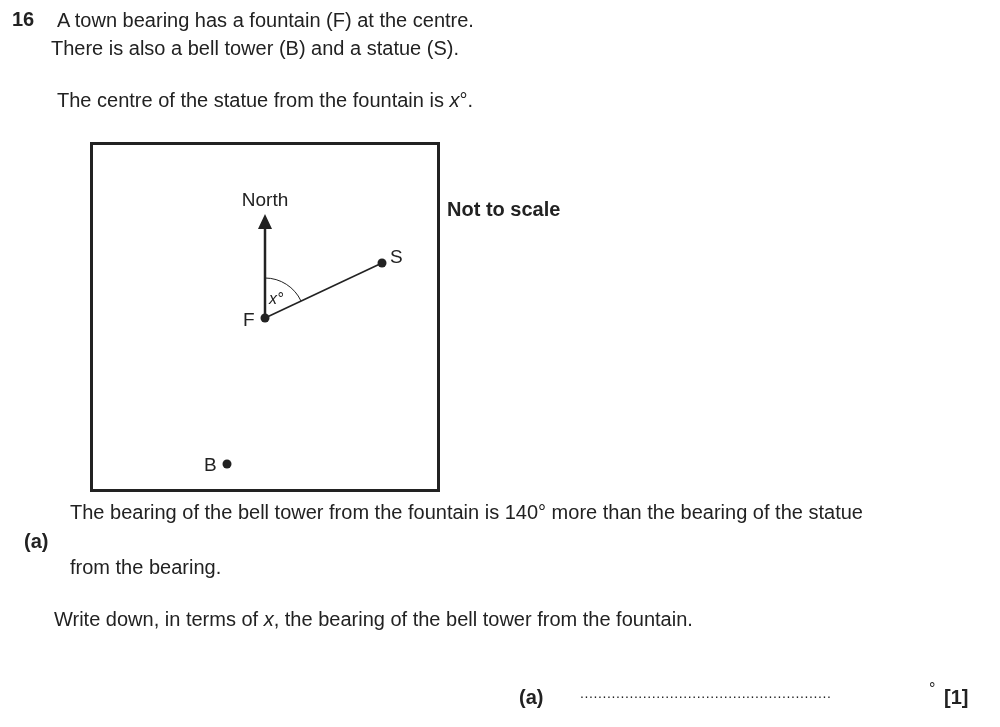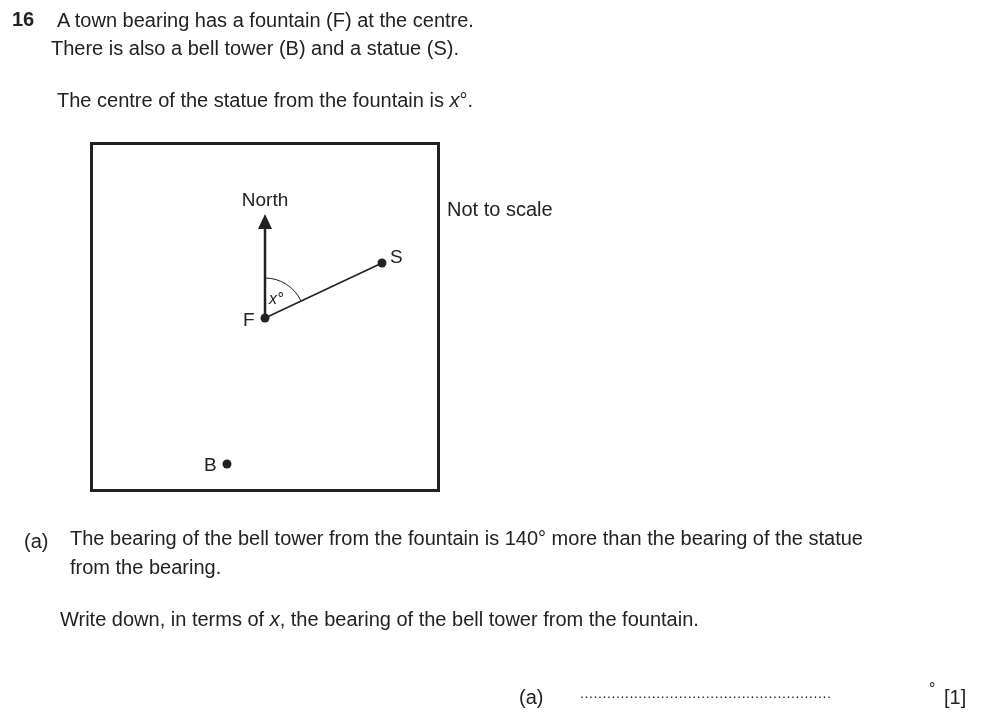--- a/index.html
+++ b/index.html
@@ -3,21 +3,21 @@
   <meta charset="utf-8">
   <style>
     html, body { margin: 0; padding: 0; background: #ffffff; }
     body {
       width: 1000px; height: 727px; position: relative; overflow: hidden;
       font-family: "Liberation Sans", sans-serif; color: #222222;
     }
     .abs { position: absolute; white-space: nowrap; }
     .qnum { left: 12px; top: 8px; font-size: 20px; font-weight: bold; }
     .t { font-size: 20px; line-height: 28px; }
-    .bold { font-weight: normal; }
+    .bold { font-weight: bold; }
     .it { font-style: italic; }
     .diagram { position: absolute; left: 58px; top: 142px; width: 350px; height: 350px; margin-left: 32px; }
     .diagram svg { width: 350px; height: 350px; display: block; }
     .svgtext { font-family: "Liberation Sans", sans-serif; fill: #222222; }
   </style>
 </head>
 <body>
 
 <div class="abs qnum">16</div>
 <div class="abs t" style="left:57px; top:6px;">A town bearing has a fountain (F) at the centre.</div>
@@ -46,22 +46,22 @@
     <text class="svgtext" x="300" y="121" font-size="19">S</text>
 
     <circle cx="137" cy="322" r="4.5" fill="#222222"></circle>
     <text class="svgtext" x="114" y="329" font-size="19">B</text>
   </svg>
 </div>
 
 <div class="abs t bold" style="left:447px; top:195px;">Not to scale</div>
 
 <div class="abs t bold" style="left:24px; top:527px;">(a)</div>
-<div class="abs t" style="left:70px; top:524px;text-align:center;">The bearing of the bell tower from the fountain is 140° more than the bearing of the statue</div>
+<div class="abs t" style="left:70px; top:498px;text-align:center;">The bearing of the bell tower from the fountain is 140° more than the bearing of the statue</div>
 <div class="abs t" style="left:70px; top:553px;">from the bearing.</div>
-<div class="abs t" style="left:60px; top:605px;">
+<div class="abs t" style="left:54px; top:605px;">
   <span>Write down, in terms of </span><span class="it">x</span><span>, the bearing of the bell tower from the fountain.</span>
 </div>
 
 <div class="abs t bold" style="left:519px; top:683px;">(a)</div>
 <div class="abs" style="left:580px; top:685px; font-size:14px; letter-spacing:0.6px;">........................................................</div>
 <div class="abs" style="left:929px; top:680px; font-size:16px;">°</div>
 <div class="abs t bold" style="left:944px; top:683px;">[1]</div>
 
 </body></html>

